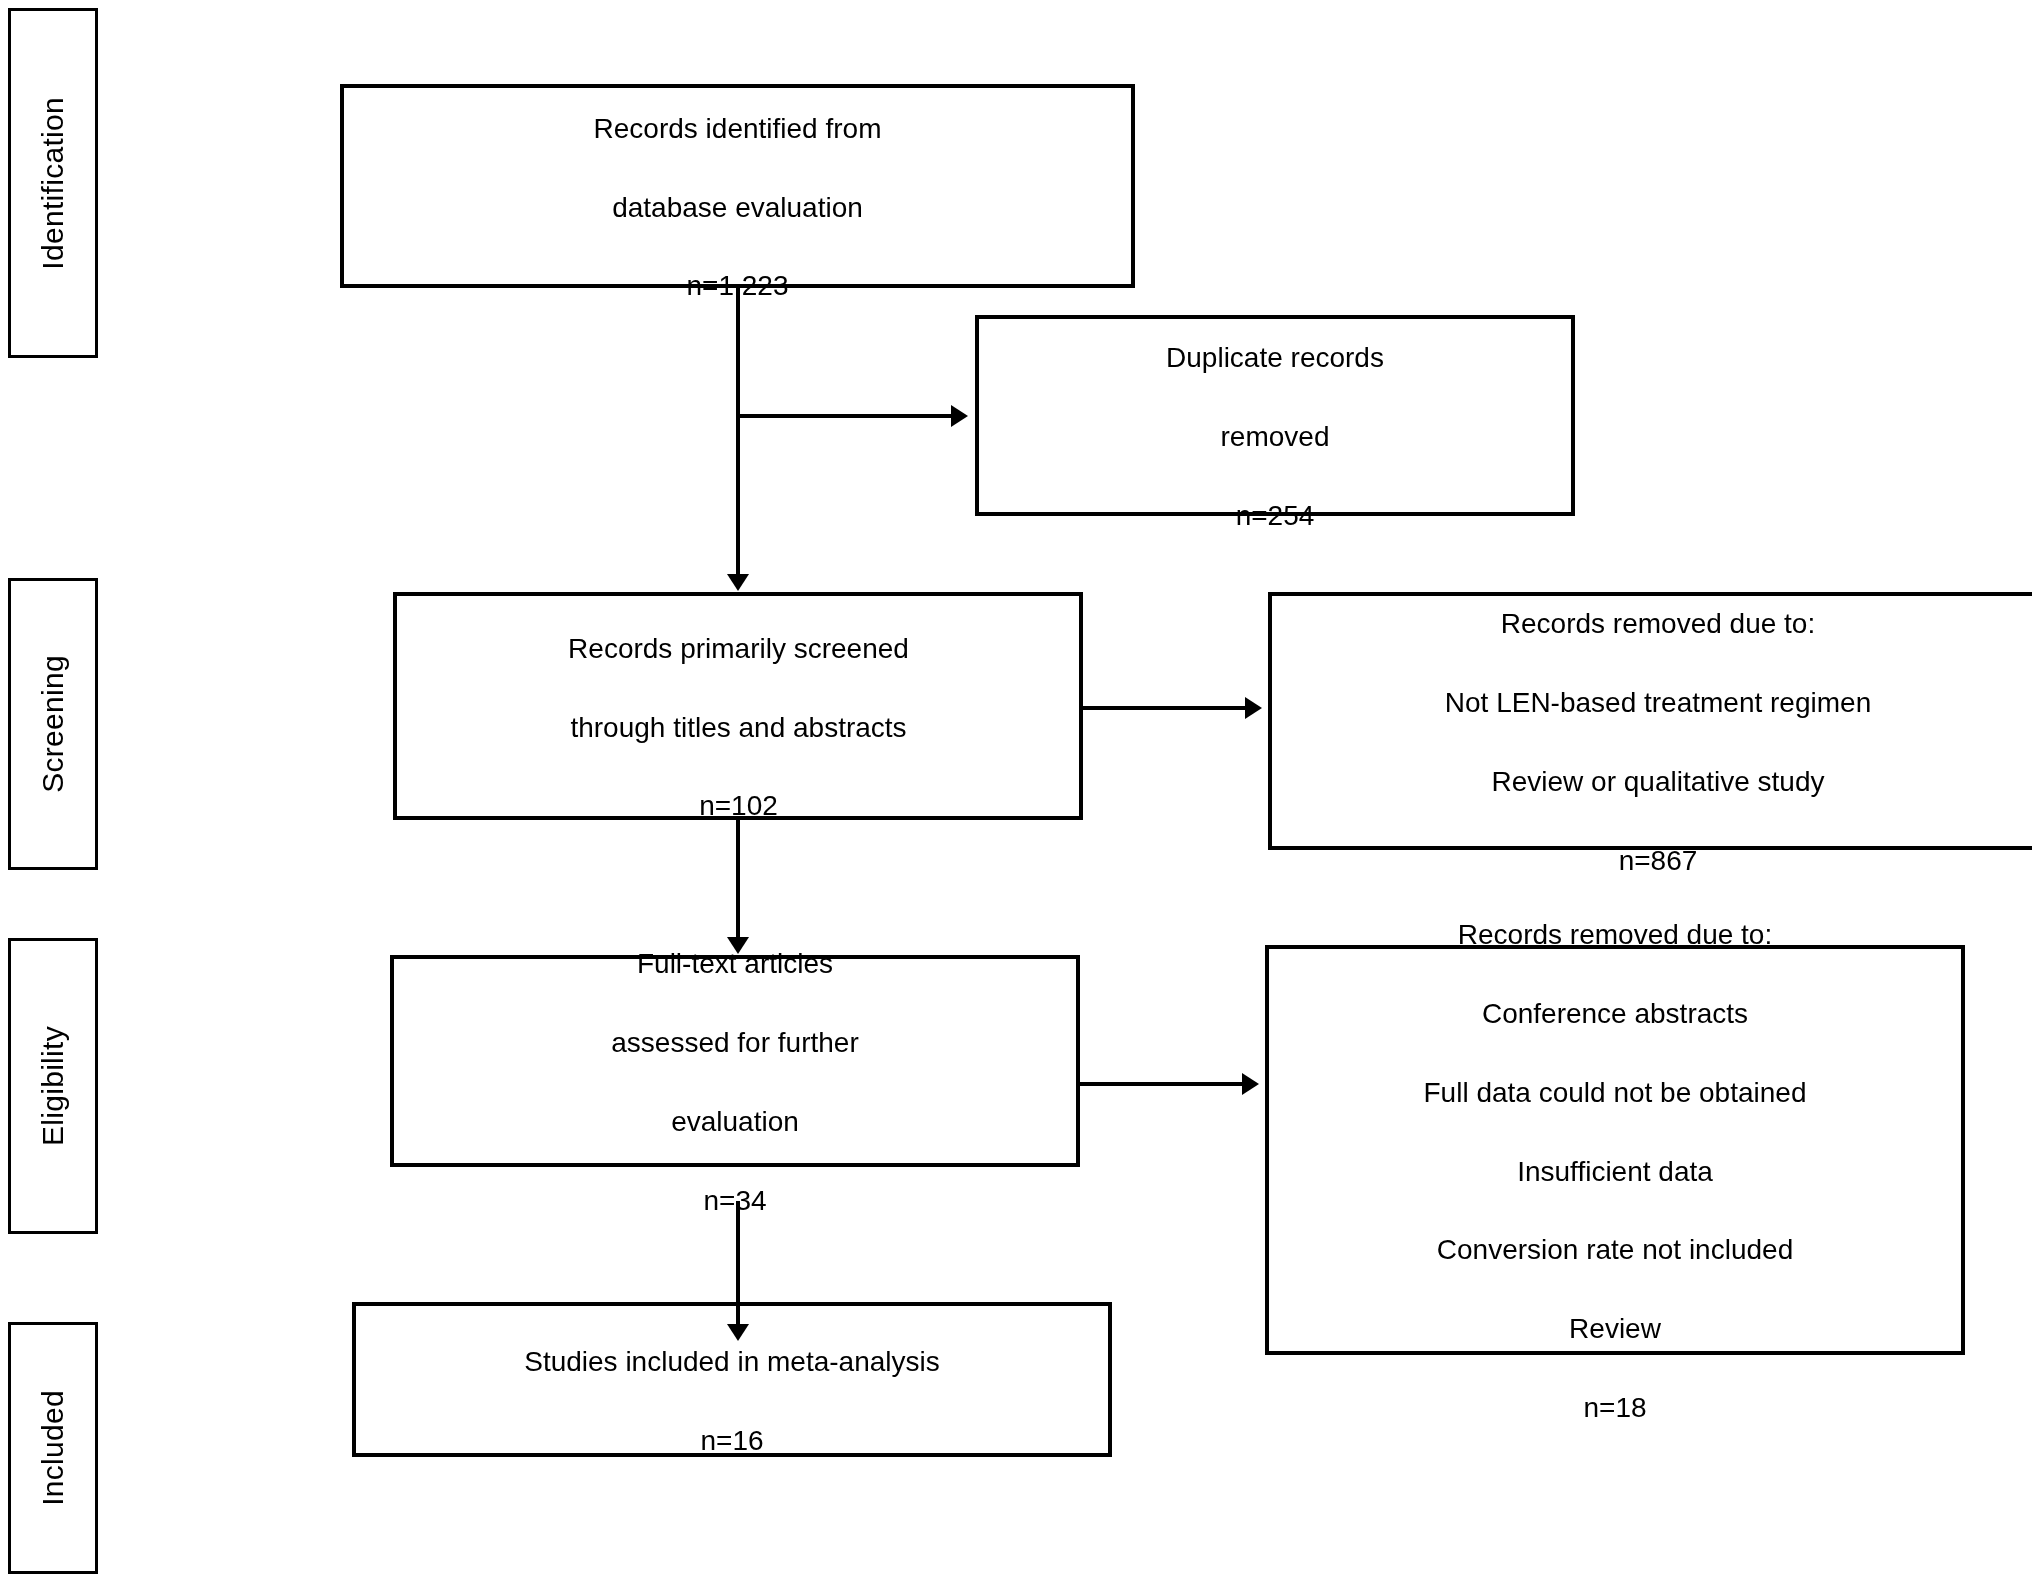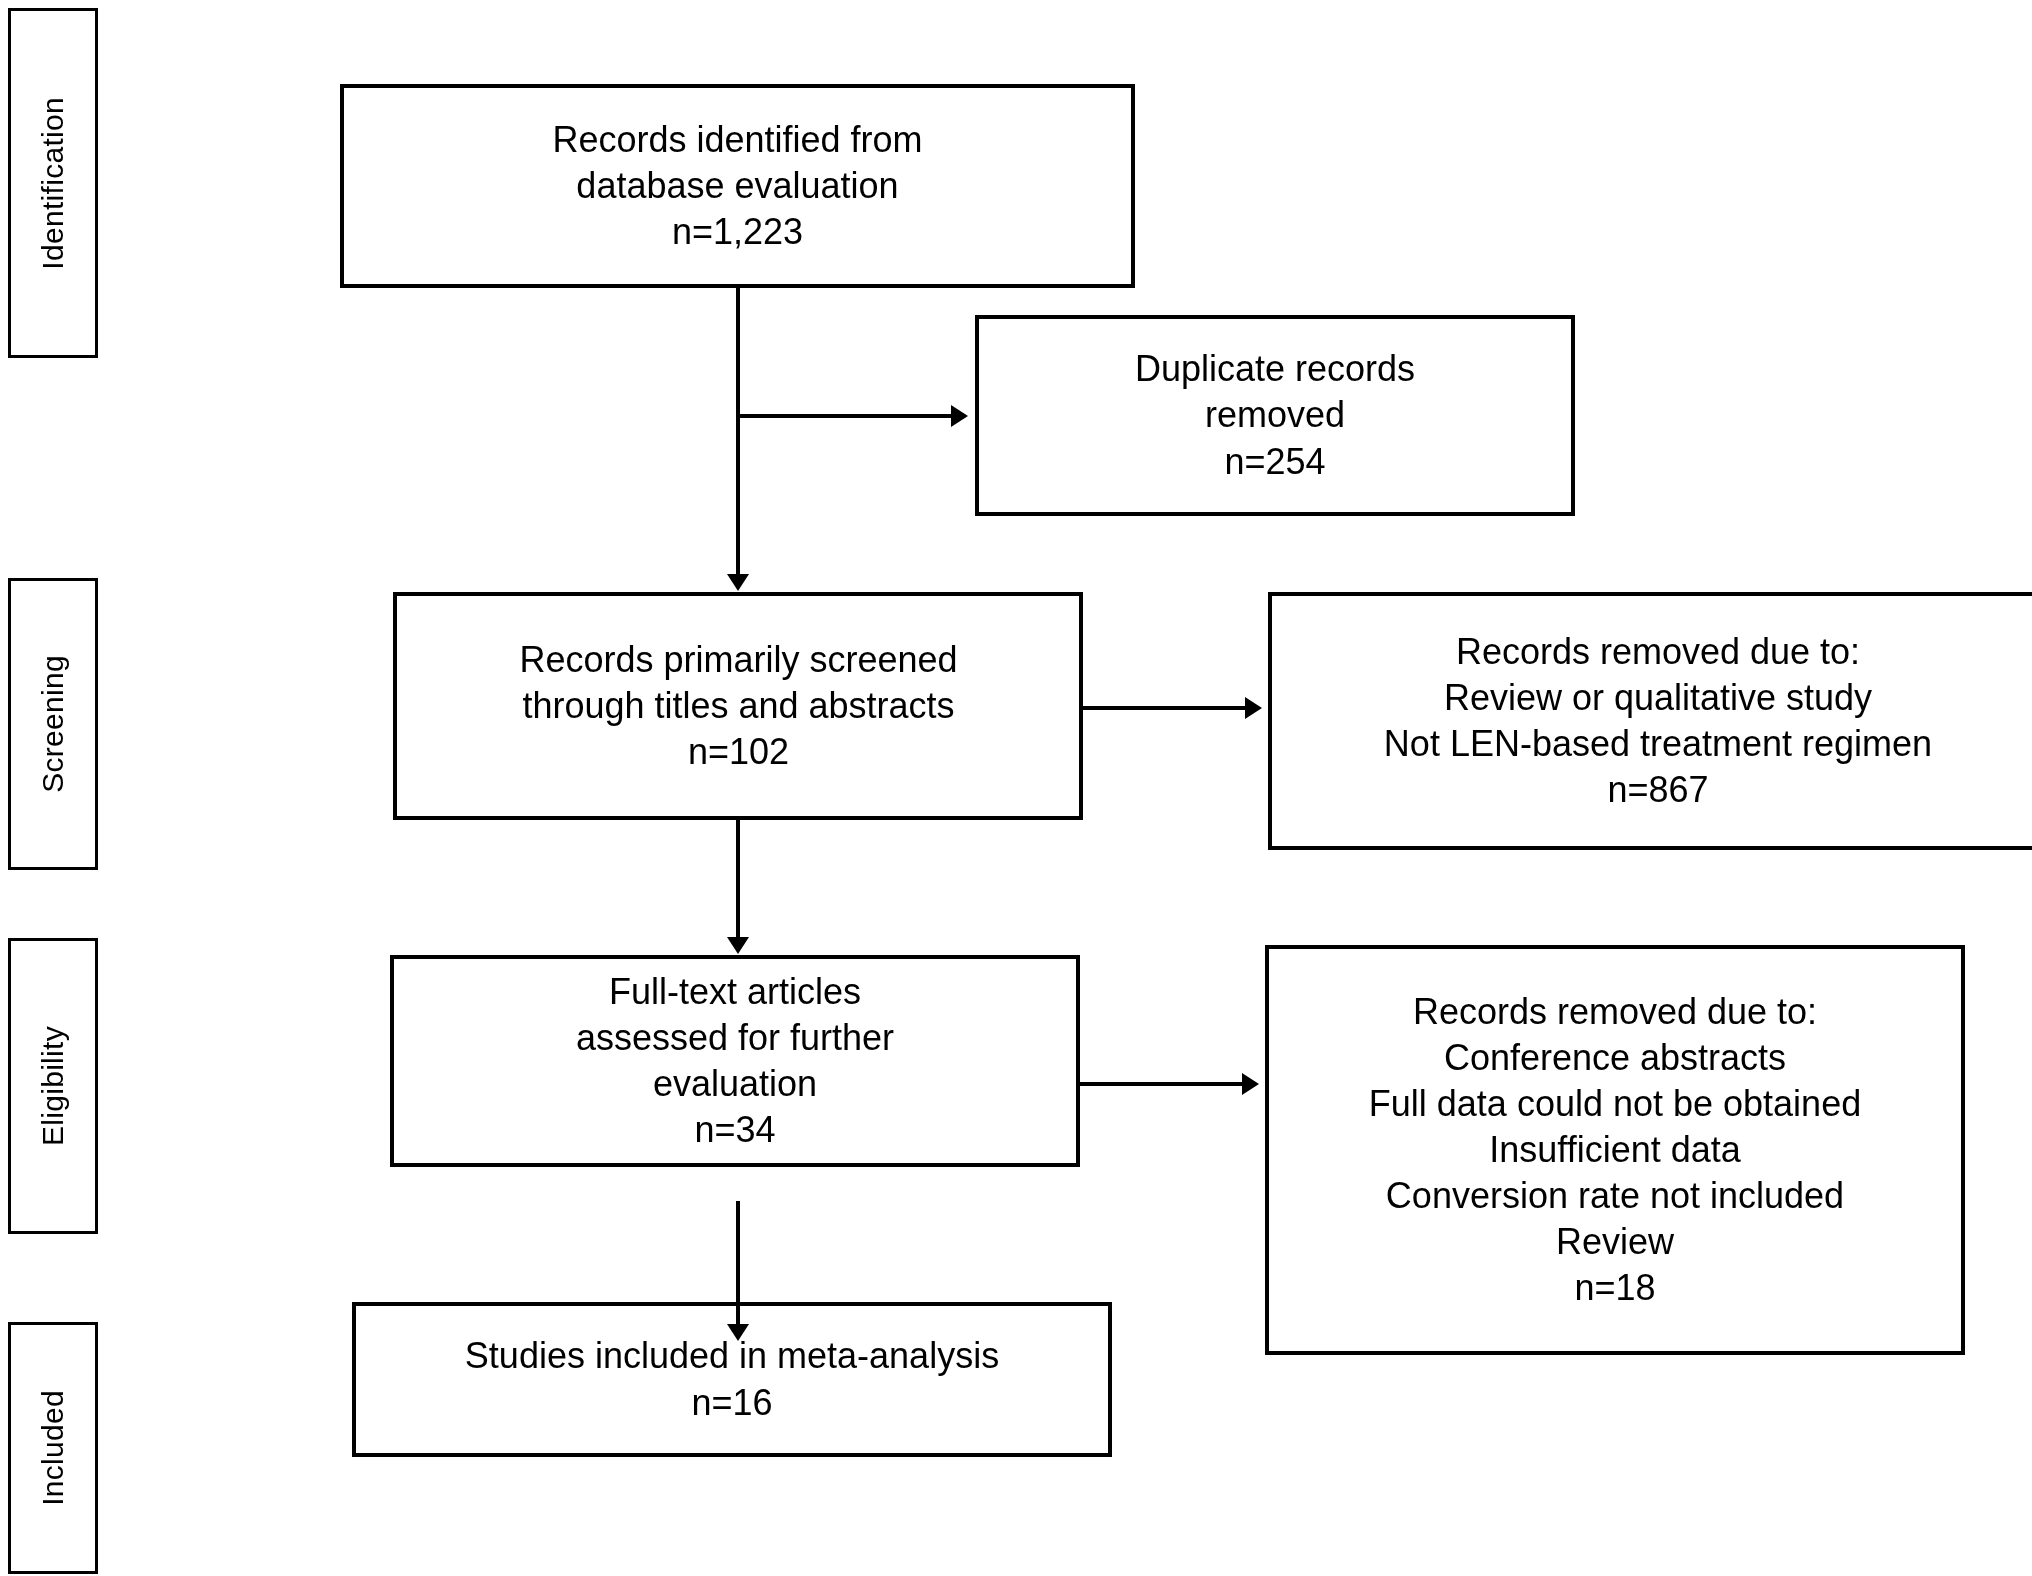--- a/index.html
+++ b/index.html
@@ -44,23 +44,24 @@
     background: #ffffff;
     box-sizing: border-box;
     display: flex;
     flex-direction: column;
     align-items: center;
     justify-content: center;
     text-align: center;
     padding: 6px 14px;
   }
   .flow-line {
-    font-size: 36px;
+    font-size: 28px;
     line-height: 1.28;
     white-space: nowrap;
+    margin-top: 43px;
   }
 
   
   .vline {
     position: absolute;
     width: 4px;
     background: #000000;
   }
   .hline {
     position: absolute;
@@ -118,22 +119,22 @@
   </div>
 
   <div class="flow-box" style="left:393px; top:592px; width:690px; height:228px;padding-left:15px;">
     <div class="flow-line">Records primarily screened</div>
     <div class="flow-line">through titles and abstracts</div>
     <div class="flow-line">n=102</div>
   </div>
 
   <div class="flow-box" style="left:1268px; top:592px; width:780px; height:258px;">
     <div class="flow-line">Records removed due to:</div>
+    <div class="flow-line">Not LEN-based treatment regimen</div>
     <div class="flow-line">Review or qualitative study</div>
-    <div class="flow-line">Not LEN-based treatment regimen</div>
     <div class="flow-line">n=867</div>
   </div>
 
   <div class="flow-box" style="left:390px; top:955px; width:690px; height:212px;">
     <div class="flow-line">Full-text articles</div>
     <div class="flow-line">assessed for further</div>
     <div class="flow-line">evaluation</div>
     <div class="flow-line">n=34</div>
   </div>
 

